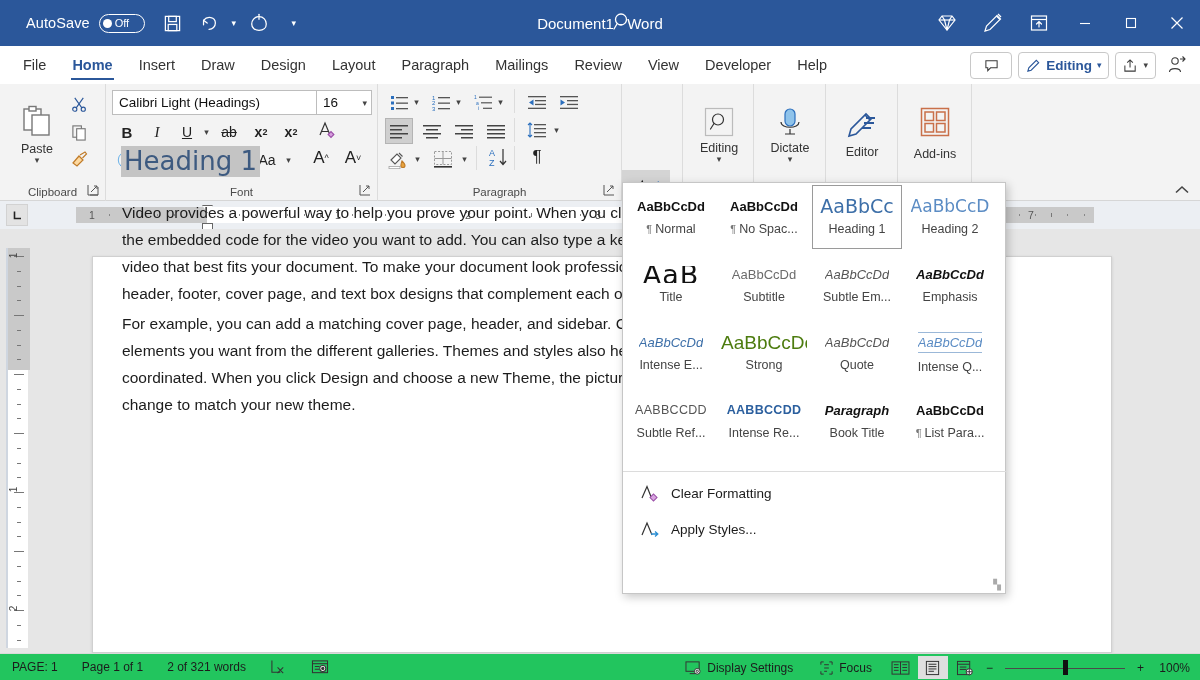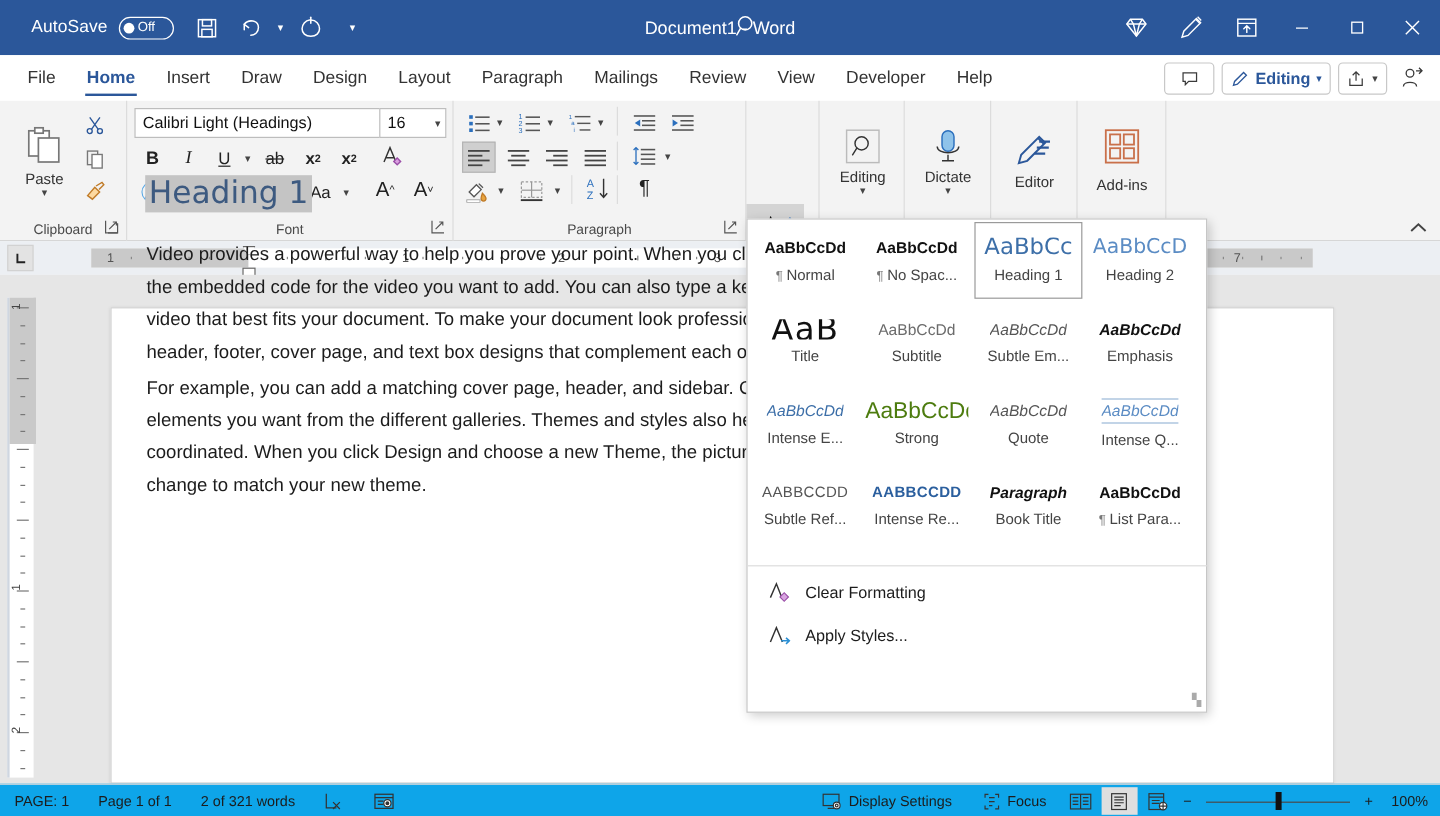--- a/index.html
+++ b/index.html
@@ -229,22 +229,22 @@
     height: 36px; display: flex; align-items: center; padding-left: 16px;
     font-size: 13.5px; color: #1c1c1c; gap: 12px;
   }
   .resize-grip {
     position: absolute; right: 4px; bottom: 3px; font-size: 10px; color: #aaa;
   }
 
   
   .statusbar {
     position: absolute; left: 0; top: 653px; width: 1200px; height: 27px;
-    background: #0ea5e9; border-top: 1px solid #dadada;
-    display: flex; align-items: flex-start; font-size: 12px; color: #1c1c1c;
+    background: #22c55e; border-top: 1px solid #dadada;
+    display: flex; align-items: center; font-size: 12px; color: #1c1c1c;
   }
   .sb-item { padding: 0 12px; display: flex; align-items: center; gap: 5px; height: 27px; }
   .sb-right {
     position: absolute; right: 0; top: 0; height: 27px;
     display: flex; align-items: center; gap: 2px; padding-right: 10px;
   }
   .view-btn {
     width: 30px; height: 23px; display: flex; align-items: center;
     justify-content: center; color: #333;
   }

